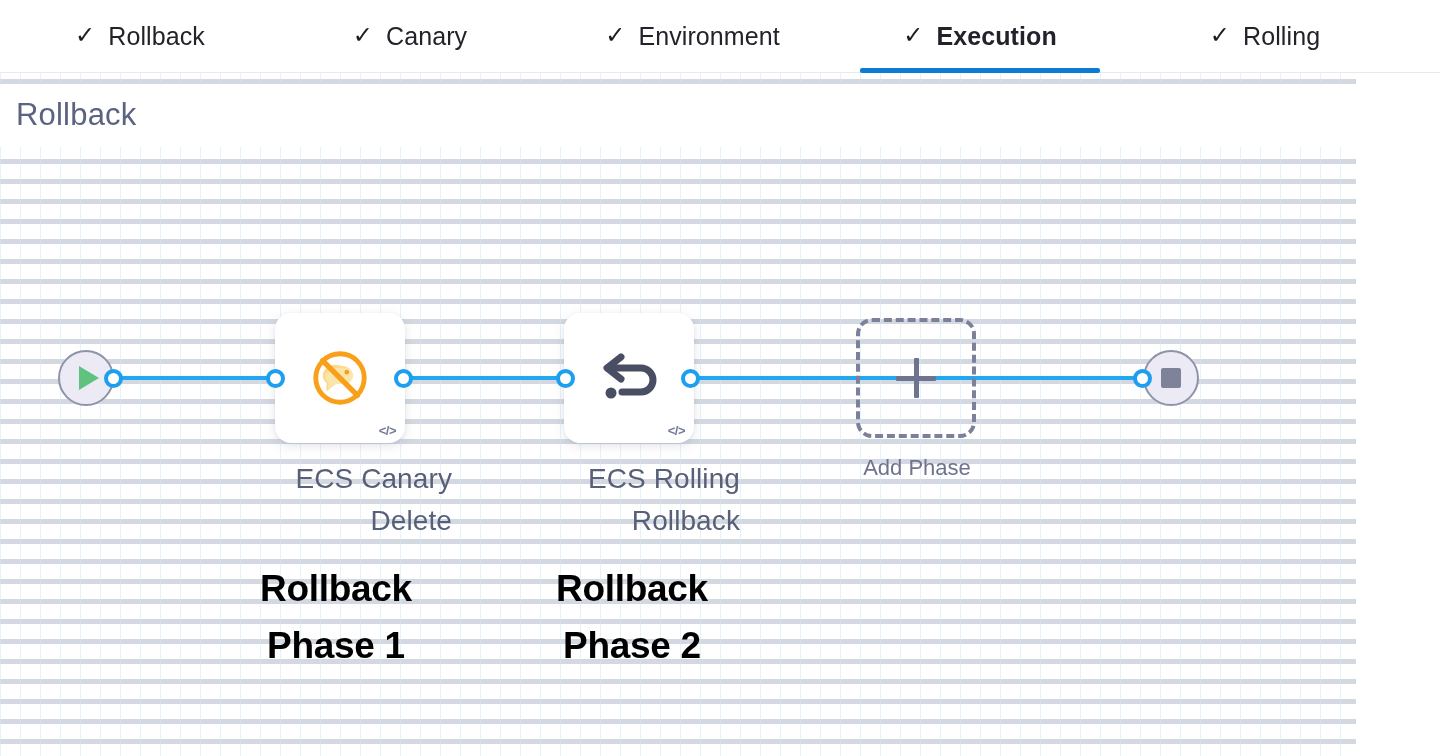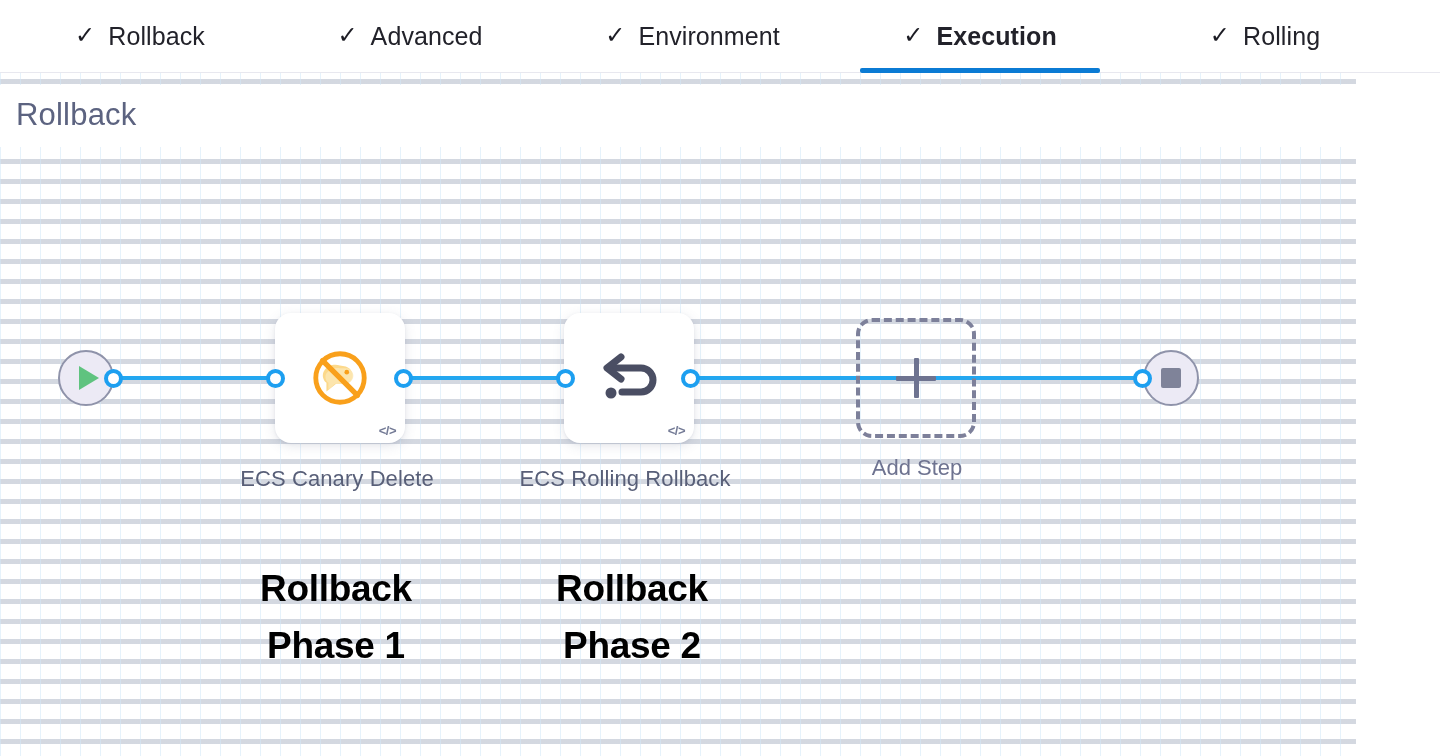--- a/index.html
+++ b/index.html
@@ -153,22 +153,22 @@
     font-size: 13px;
     font-weight: 700;
     color: #737a95;
     letter-spacing: -0.5px;
     font-family: "Liberation Sans", "DejaVu Sans", sans-serif;
   }
   .step-label {
     position: absolute;
     top: 385px;
     width: 230px;
-    text-align: center;
-    font-size: 22px;
+    text-align: right;
+    font-size: 28px;
     line-height: 42px;
     color: #585f78;
     letter-spacing: 0.1px;
   }
 
   
   .add-step-box {
     position: absolute;
     width: 120px; height: 120px;
     top: 245px;
@@ -218,21 +218,21 @@
   <div class="tabbar">
 
     <div class="tab" style="left:20px;width:240px">
       <span class="tick">✓</span>
       <span>Rollback</span>
 
     </div>
 
     <div class="tab" style="left:310px;width:200px">
       <span class="tick">✓</span>
-      <span>Advanced</span>
+      <span>Canary</span>
 
     </div>
 
     <div class="tab" style="left:560px;width:265px">
       <span class="tick">✓</span>
       <span>Environment</span>
 
     </div>
 
     <div class="tab active" style="left:860px;width:240px">
@@ -295,21 +295,21 @@
     <div class="port" style="left:266px"></div>
     <div class="port" style="left:394px"></div>
     <div class="port" style="left:556px"></div>
     <div class="port" style="left:681px"></div>
     <div class="port" style="left:1133px"></div>
 
     <div class="step-label" style="left:222px">ECS Canary
 Delete</div>
     <div class="step-label" style="left:510px">ECS Rolling
 Rollback</div>
-    <div class="add-step-label" style="left:802px">Add Step</div>
+    <div class="add-step-label" style="left:802px">Add Phase</div>
 
     <div class="annotation" style="left:186px">Rollback
 Phase 1</div>
     <div class="annotation" style="left:482px">Rollback
 Phase 2</div>
 
   </div>
 </div>
 
 </body></html>

